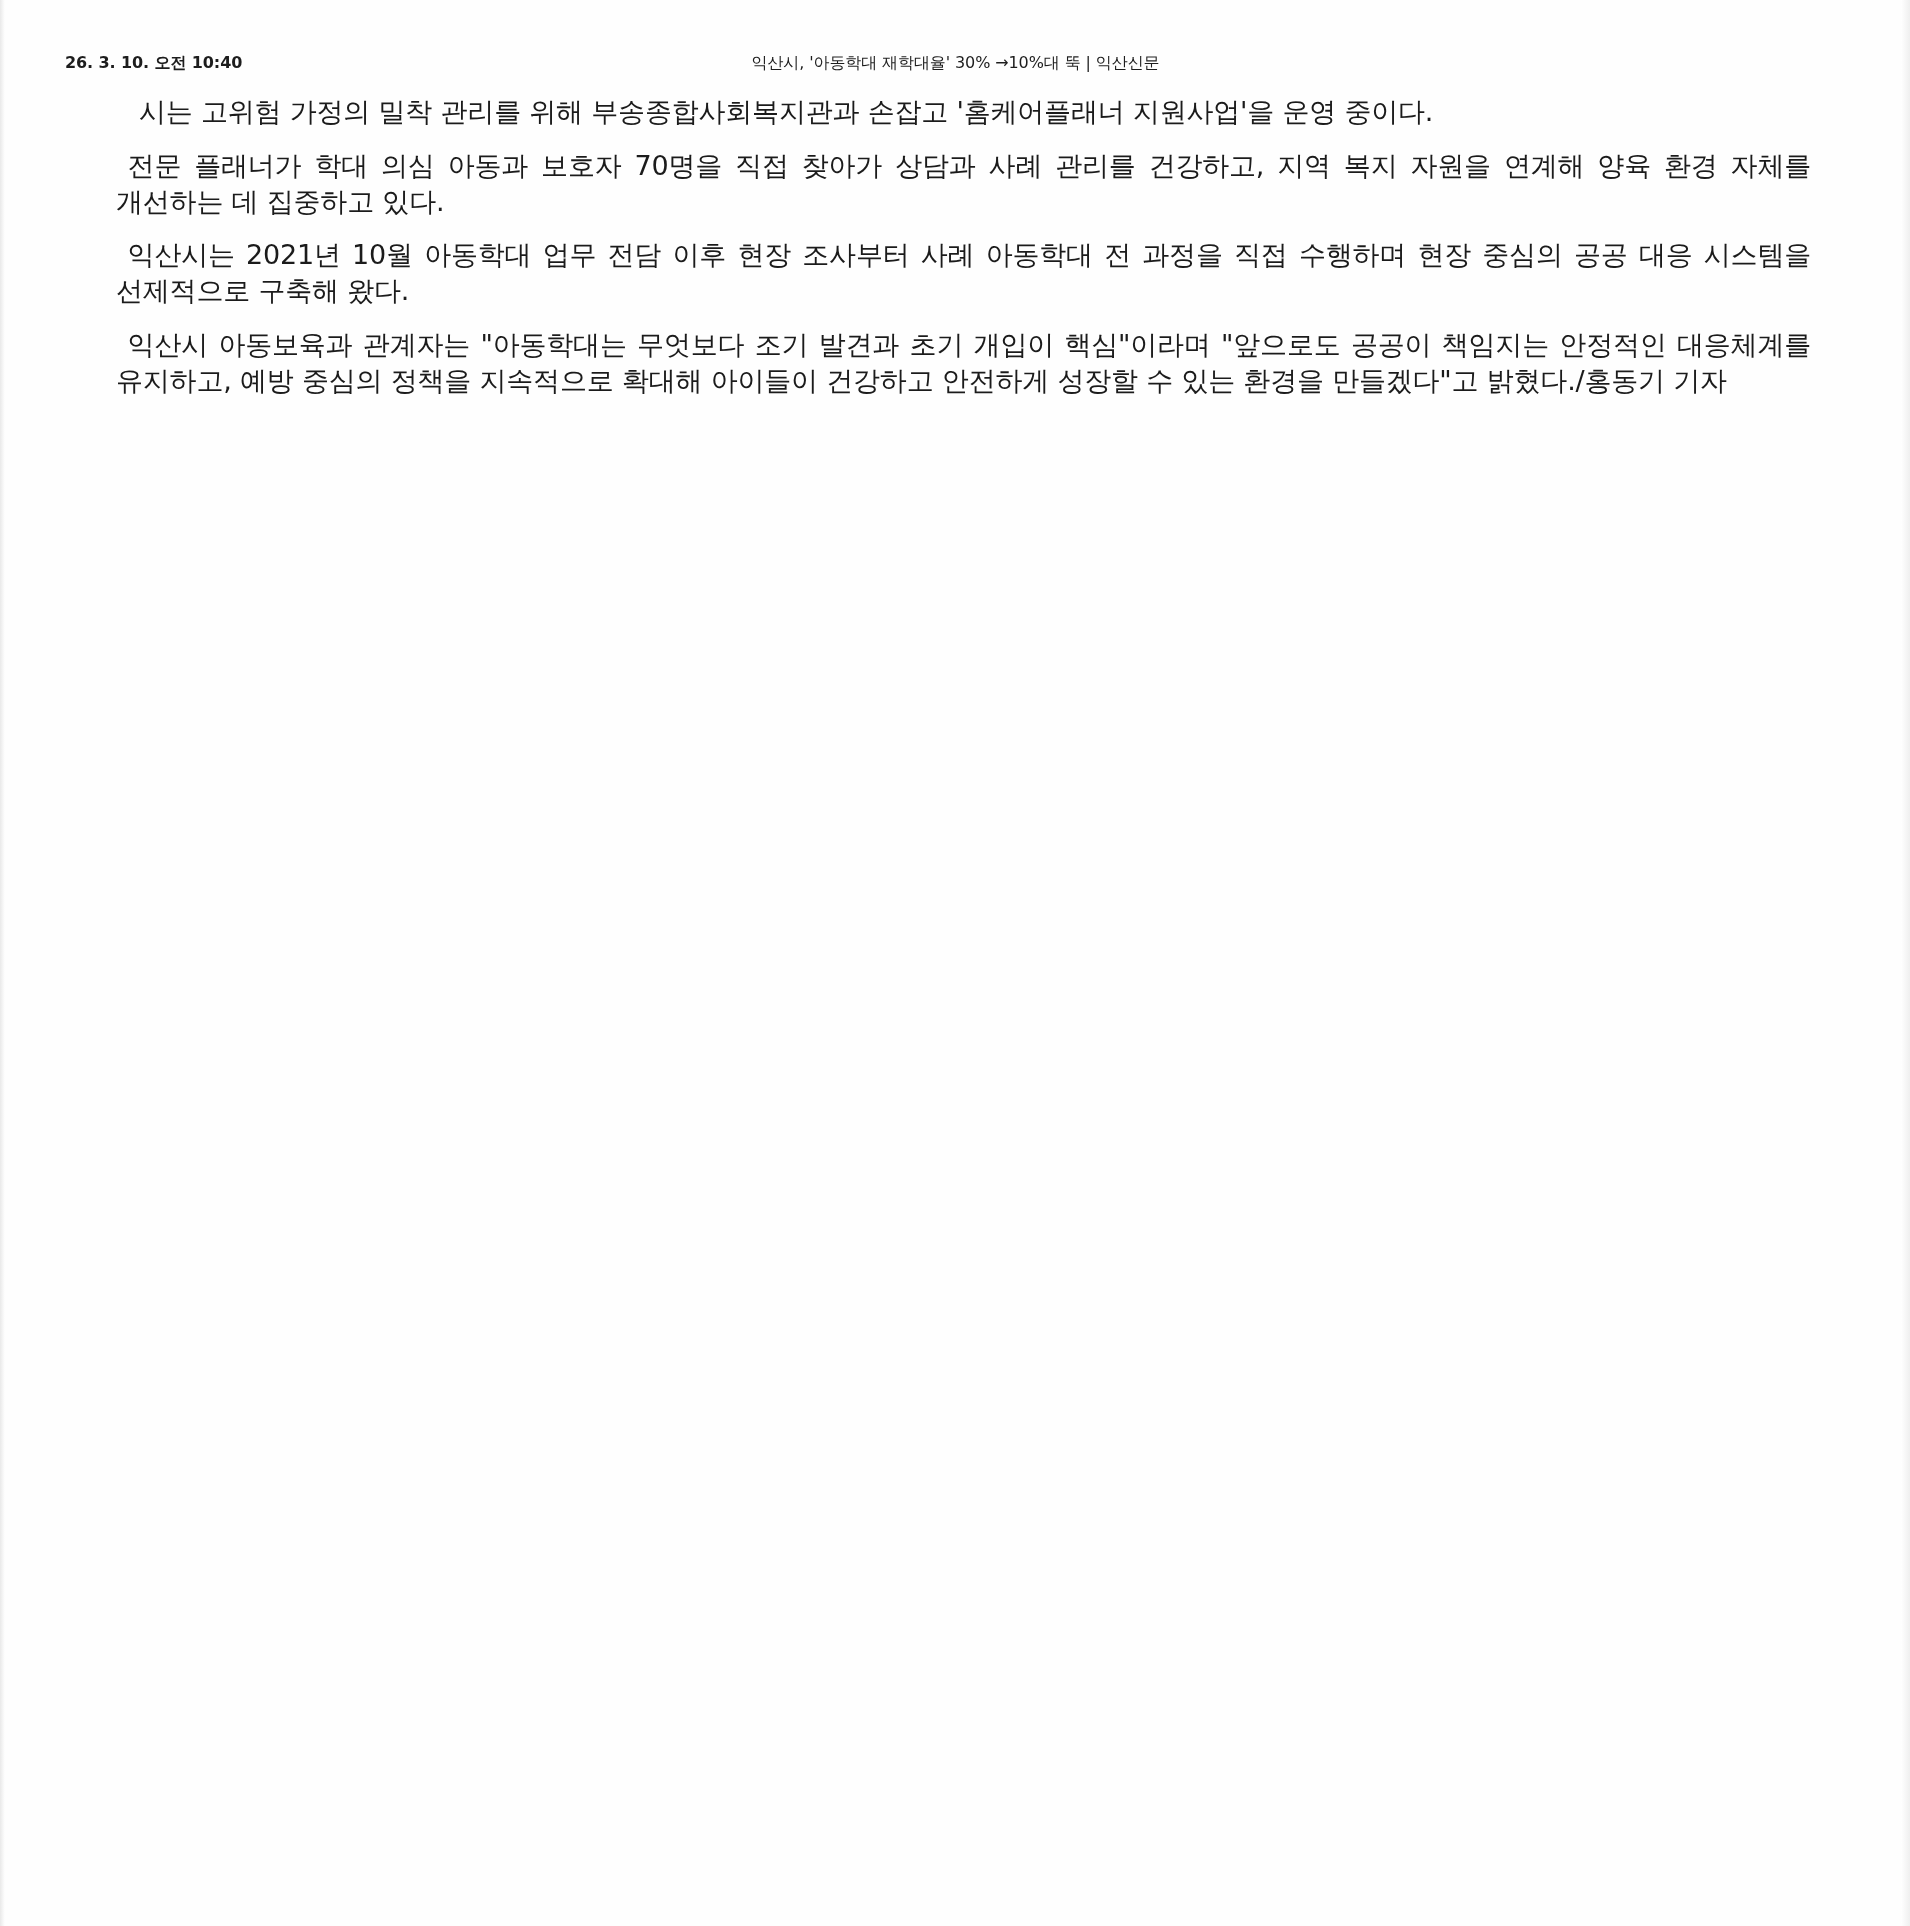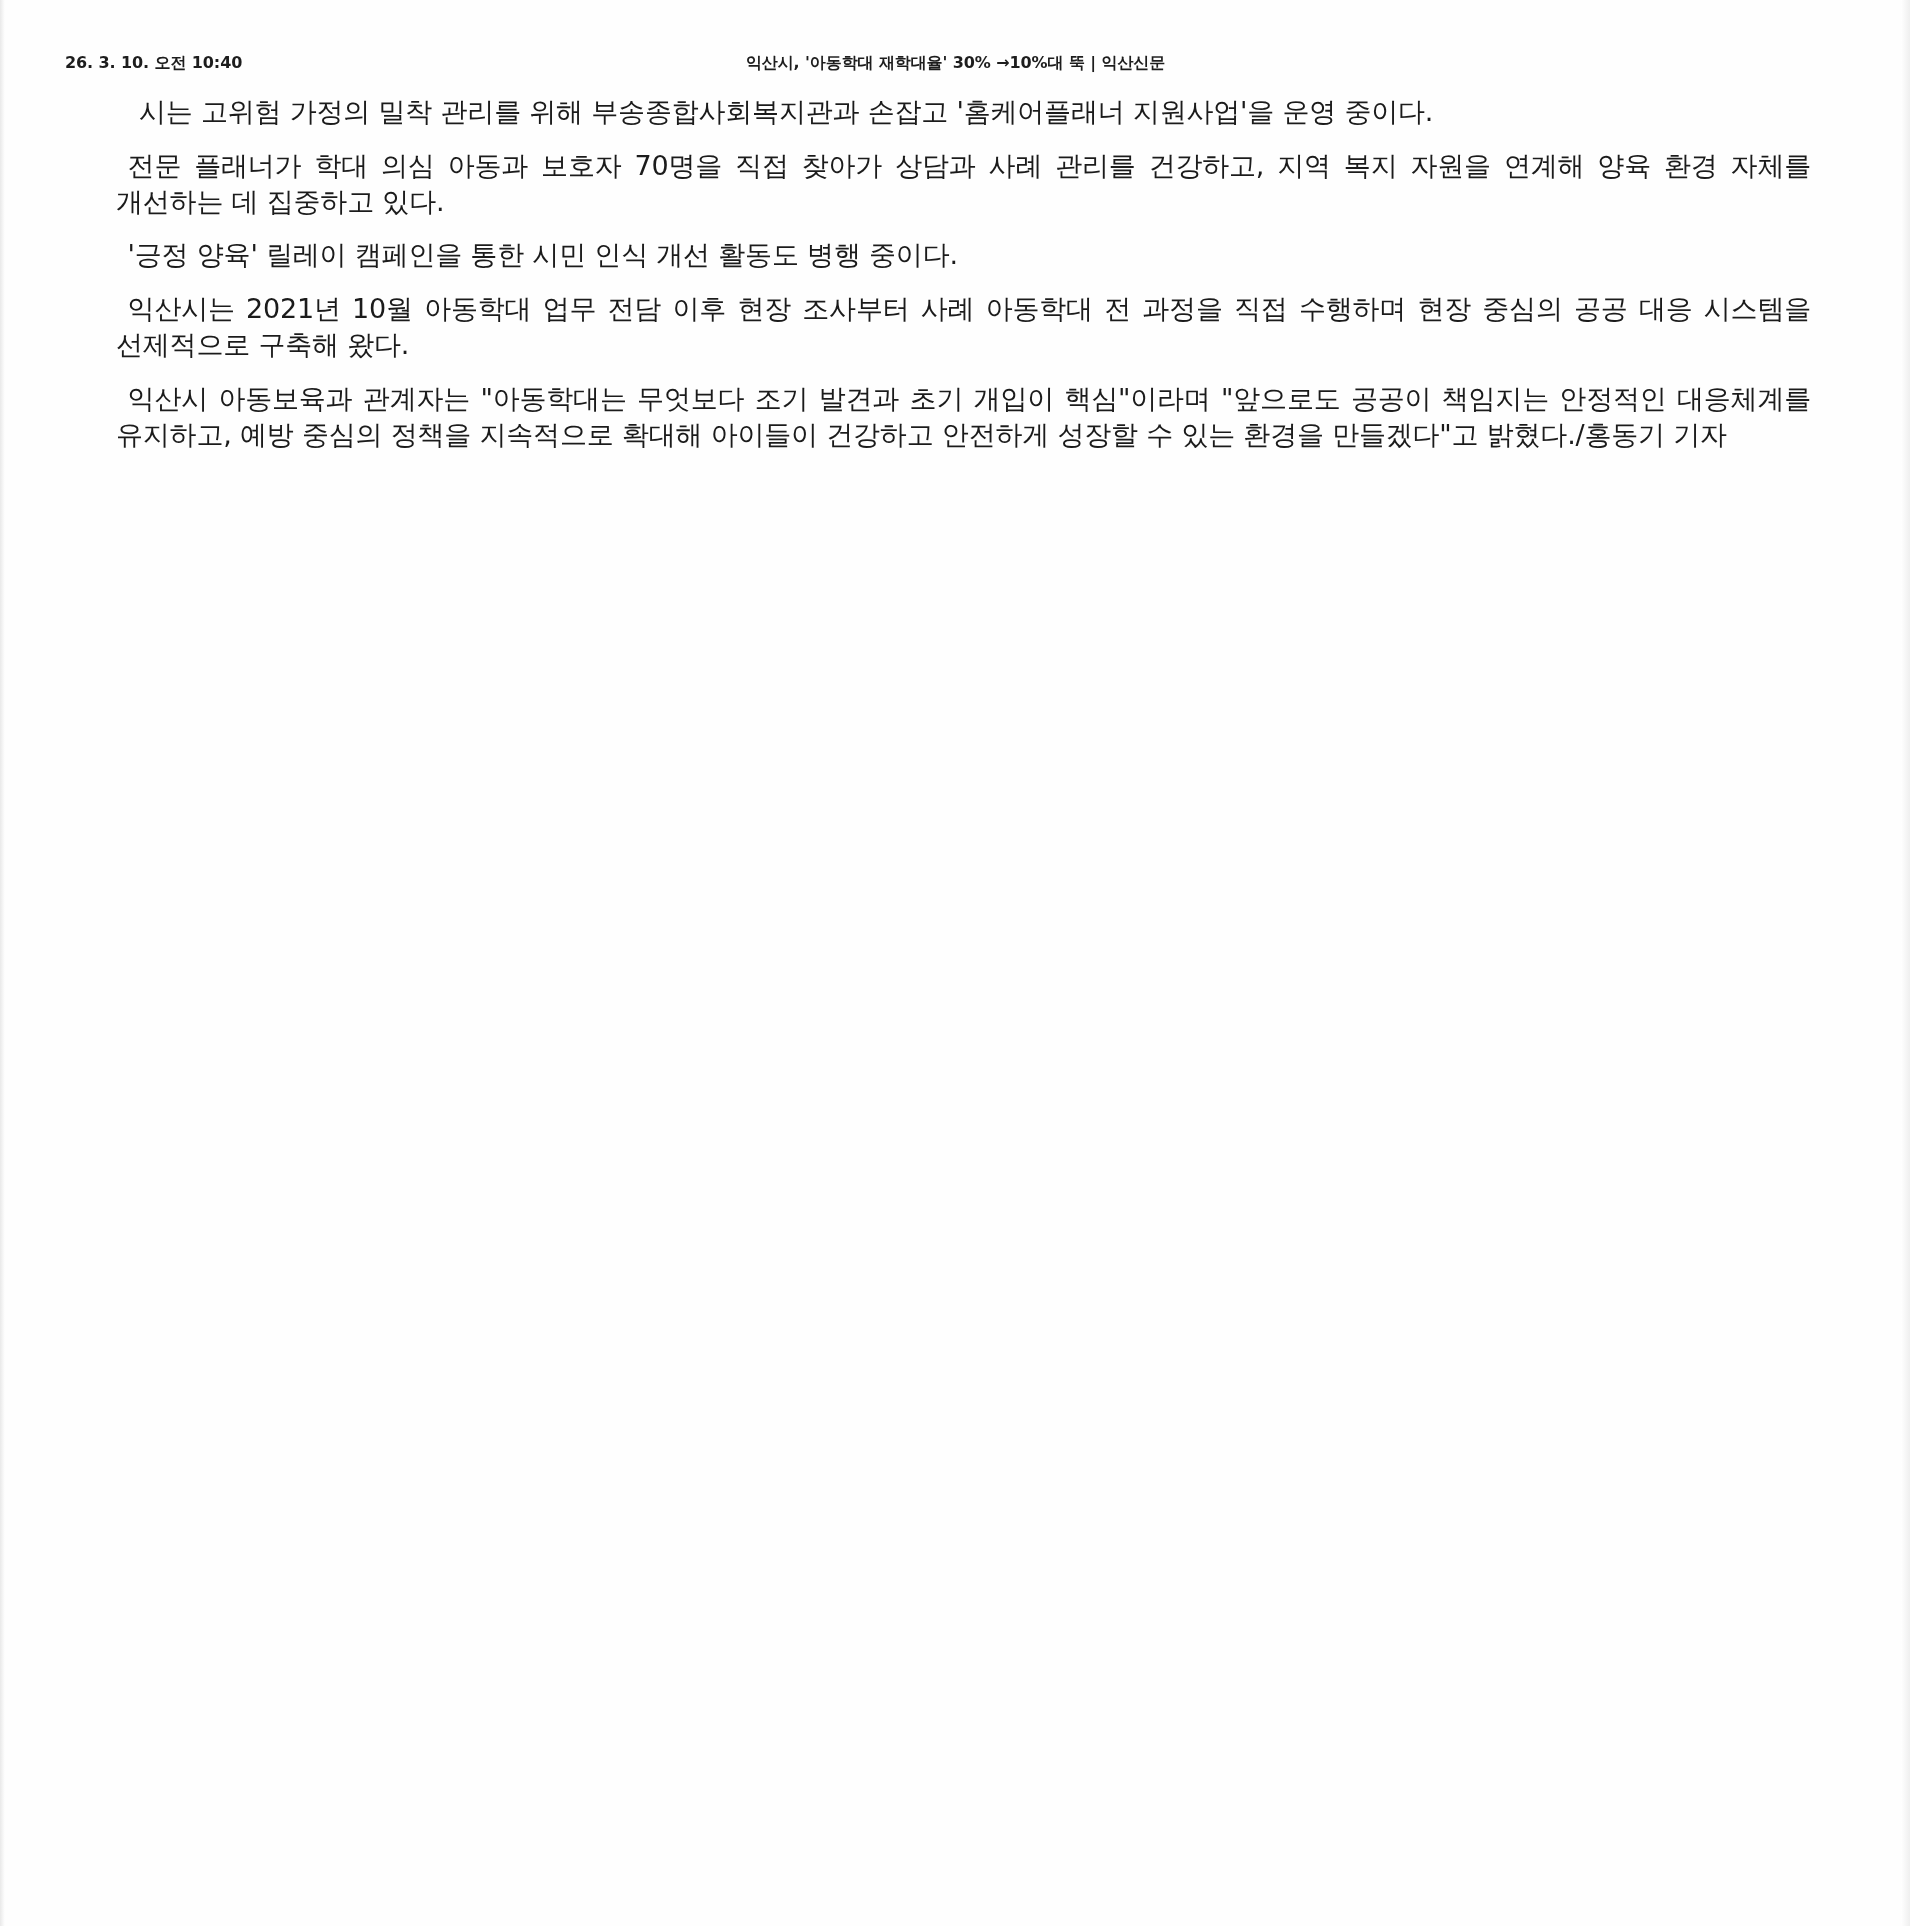--- a/index.html
+++ b/index.html
@@ -51,21 +51,21 @@
   }
   .header-left {
     white-space: nowrap;
     font-weight: 700;
   }
   .header-center {
     position: absolute;
     left: 0;
     width: 100%;
     text-align: center;
-    font-weight: 700;
+    font-weight: 400;
     font-size: 16px;
     pointer-events: none;
   }
   .header-right {
     width: 0.4px;
   }
 
   
   .article {
     position: absolute;
@@ -100,19 +100,18 @@
 
   <div class="page-header">
     <div class="header-left">26. 3. 10. 오전 10:40</div>
     <div class="header-center">익산시, '아동학대 재학대율' 30% →10%대 뚝 | 익산신문</div>
     <div class="header-right"></div>
   </div>
 
   <div class="article">
     <p class="para">시는 고위험 가정의 밀착 관리를 위해 부송종합사회복지관과 손잡고 '홈케어플래너 지원사업'을 운영 중이다.</p>
     <p class="para indent">전문 플래너가 학대 의심 아동과 보호자 70명을 직접 찾아가 상담과 사례 관리를 건강하고, 지역 복지 자원을 연계해 양육 환경 자체를 개선하는 데 집중하고 있다.</p>
-    <p class="para indent">'긍정 양육' 릴레이 캠페인을 통한 시민 인식 개선 활동도 병행 중이다.</p>
     <p class="para indent">익산시는 2021년 10월 아동학대 업무 전담 이후 현장 조사부터 사례 아동학대 전 과정을 직접 수행하며 현장 중심의 공공 대응 시스템을 선제적으로 구축해 왔다.</p>
     <p class="para indent">익산시 아동보육과 관계자는 "아동학대는 무엇보다 조기 발견과 초기 개입이 핵심"이라며 "앞으로도 공공이 책임지는 안정적인 대응체계를 유지하고, 예방 중심의 정책을 지속적으로 확대해 아이들이 건강하고 안전하게 성장할 수 있는 환경을 만들겠다"고 밝혔다./홍동기 기자</p>
   </div>
 
 </div>
 
 
 </body></html>

